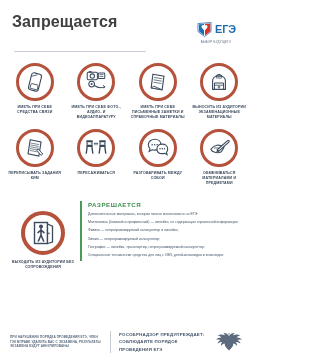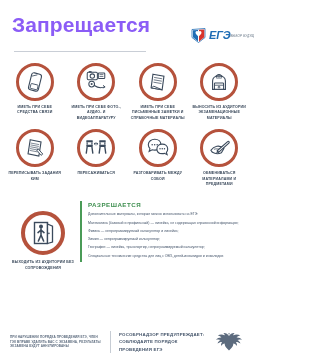--- a/index.html
+++ b/index.html
@@ -26,35 +26,34 @@
 
   
   .header {
     display: flex;
     align-items: flex-start;
     justify-content: space-between;
     padding: 12px 12px 0 12px;
     box-sizing: border-box;
   }
   .title {
-    font-size: 21px;
-    font-weight: bold;
-    color: #8b5cf6;
+    font-size: 16px;
+    font-weight: bold;
+    color: #404040;
     letter-spacing: 0.1px;
     line-height: 1;
     margin: 2px 0 0 0;
     white-space: nowrap;
   }
   .logo {
     display: flex;
-    flex-direction: row;
+    flex-direction: column;
     align-items: center;
     width: 52px;
-    margin-top: 15px;
-    font-style: italic;
+    margin-top: 9px;
   }
   .logo-row {
     display: flex;
     align-items: center;
     gap: 2px;
   }
   .logo-mark {
     width: 17px;
     height: 17px;
     position: relative;

